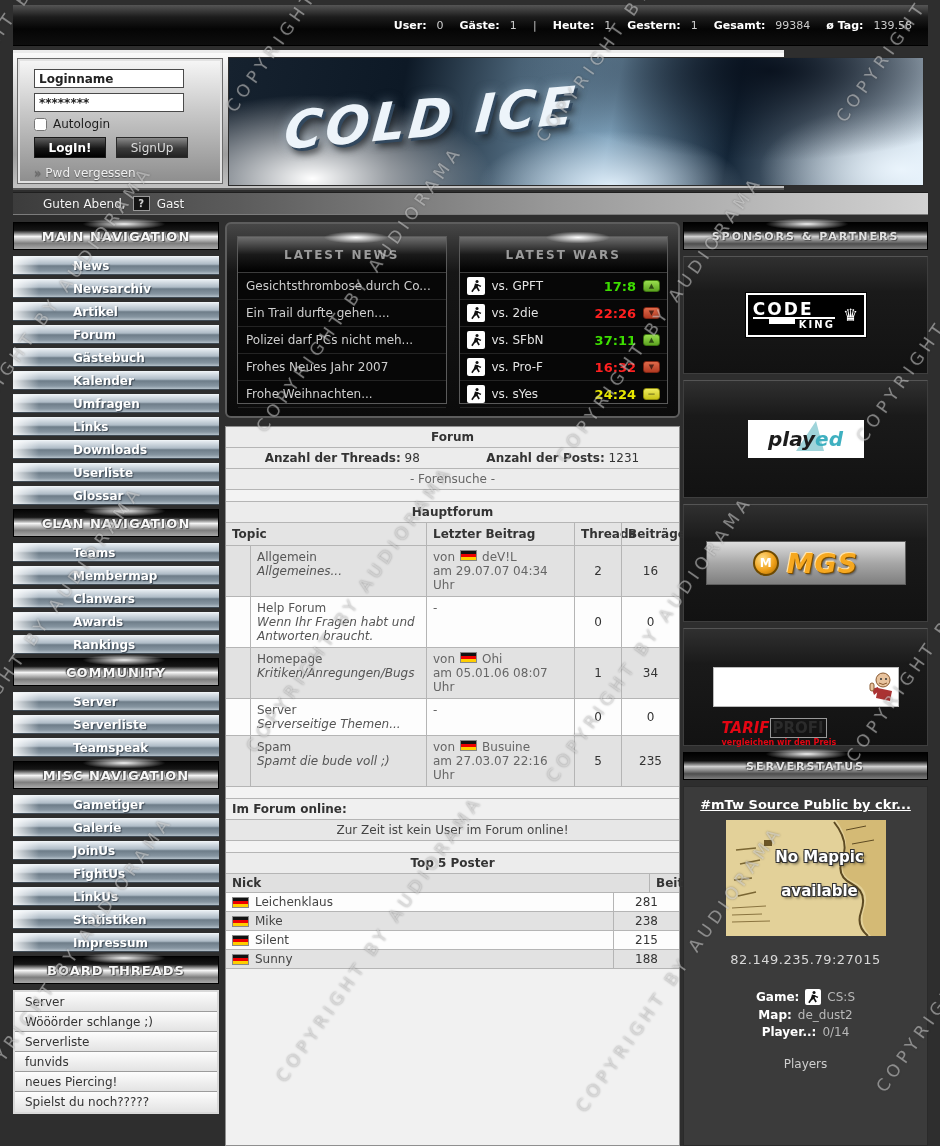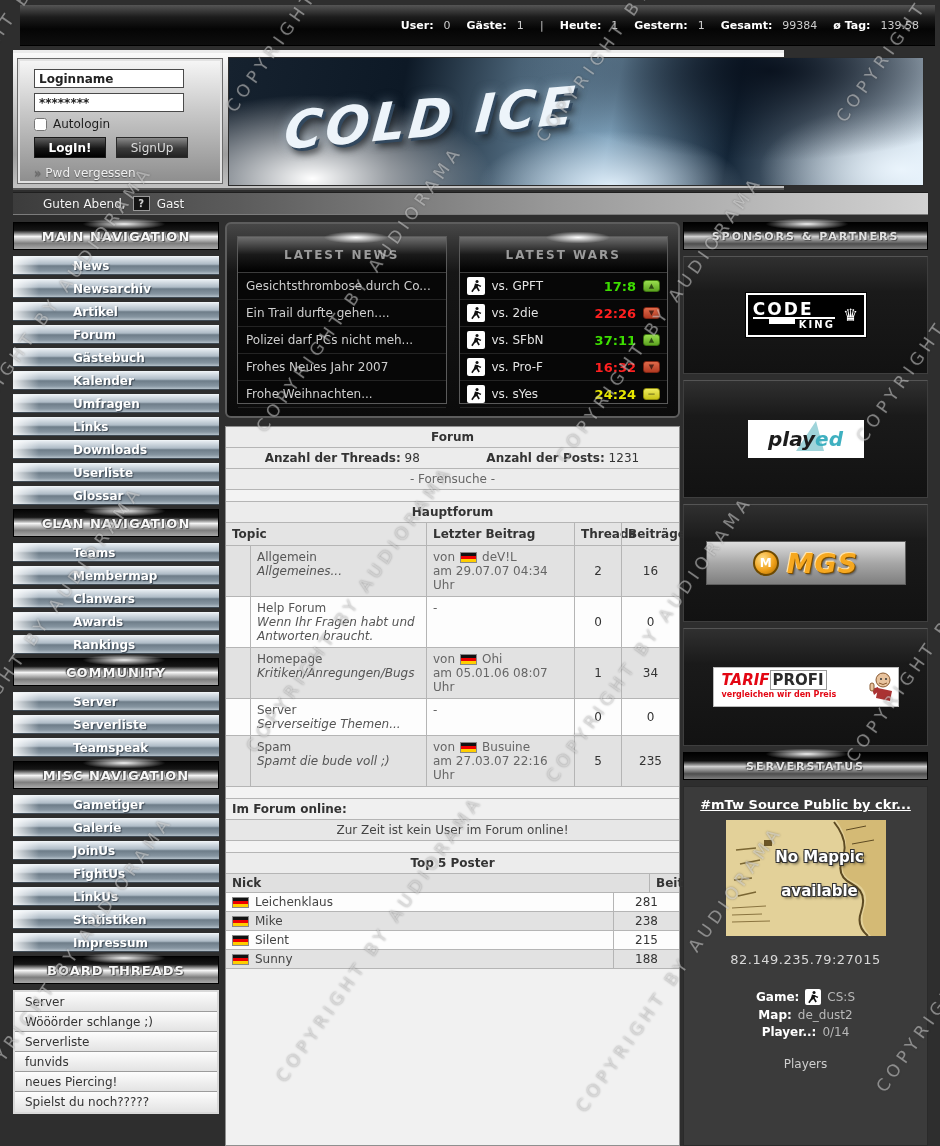--- a/index.html
+++ b/index.html
@@ -1,20 +1,20 @@
 <!DOCTYPE html>
 <html><head>
 <meta charset="utf-8">
 <style>
   * { margin:0; padding:0; box-sizing:border-box; }
   body { background:#222; font-family:"DejaVu Sans", sans-serif; }
   #page { position:relative; width:940px; height:1146px; background:#2e2e2e; overflow:hidden; margin:0 auto; }
 
   
-  .topbar { position:absolute; left:20px; top:5px; width:915px; height:41px;
+  .topbar { position:absolute; left:13px; top:5px; width:915px; height:41px;
     background:linear-gradient(180deg,#555 0%,#1c1c1c 30%,#050505 60%,#0e0e0e 100%);
     border-bottom:1px solid #000; display:flex; align-items:center; justify-content:flex-end; gap:16px; padding-right:16px; }
   .stat { display:flex; gap:10px; align-items:center; }
   .stat .lbl { color:#fff; font-weight:bold; font-size:11px; }
   .stat .val { color:#ccc; font-size:11px; }
   .stat .sep { color:#999; font-size:11px; font-weight:bold; }
 
   
   .header { position:absolute; left:13px; top:50px; width:771px; height:140px;
     border-top:3px solid #ececec; border-bottom:2px solid #555;
@@ -122,21 +122,21 @@
   .fgrid { display:grid; grid-template-columns:24px 176px 148px 47px 58px; border-bottom:1px solid #b5b5b5; }
   .fgrid > div { padding:4px 6px; border-left:1px solid #b5b5b5; }
   .fgrid > div:first-child { border-left:none; }
   .fgrid.hdr { font-weight:bold; background:#e4e4e4; }
   .fgrid.hdr .topic-h { grid-column:1 / span 2; }
   .fgrid.odd  { background:#e2e2e2; }
   .fgrid.even { background:#fdfdfd; }
   .topicname { color:#555; }
   .topicdesc { color:#555; font-style:italic; }
   .lastpost { color:#666; }
-  .lastline { display:flex; align-items:center; gap:5px; }
+  .lastline { display:flex; align-items:flex-start; gap:5px; }
   .numcell { text-align:center; color:#333; display:flex; align-items:center; justify-content:center; }
   .flag { width:17px; height:11px; border:1px solid #888; flex:0 0 auto;
     background:linear-gradient(180deg,#111 0%,#111 33%,#e00 33%,#e00 66%,#ffce00 66%,#ffce00 100%); }
   .onlinelbl { font-weight:bold; background:#f0f0f0; }
   .onlinemsg { text-align:center; background:#e7e7e7; color:#444; }
   .t5grid { display:grid; grid-template-columns:387px 66px; border-bottom:1px solid #b5b5b5; }
   .t5grid > div { padding:2px 6px; }
   .t5grid > div:last-child { border-left:1px solid #b5b5b5; text-align:center; }
   .t5grid.hdr { font-weight:bold; background:#e0e0e0;gap:36px; }
   .t5grid.odd  { background:#fdfdfd; }
@@ -163,21 +163,21 @@
   .logo-played .t2 { position:relative; color:#3fb0c0; font-weight:bold; font-style:italic; font-size:20px; }
   .logo-mgs { width:200px; height:44px; border:1px solid #5e5e5e;
     background:linear-gradient(180deg,#dedede 0%,#a7a7a7 50%,#7f7f7f 100%);
     display:flex; align-items:center; justify-content:center; gap:8px; }
   .mgs-ball { width:26px; height:26px; border-radius:50%; border:2px solid #6e4a00;
     background:radial-gradient(circle at 35% 32%, #ffe08a, #f0a11b 55%, #a86a00 100%);
     color:#fff; font-size:12px; font-weight:bold; display:flex; align-items:center; justify-content:center; }
   .mgs-text { font-size:27px; font-weight:bold; font-style:italic; color:#f6a820; letter-spacing:1px;
     text-shadow:1px 1px 0 #7c4e00, -1px -1px 0 #ffe3ad, 2px 2px 2px rgba(0,0,0,.4); }
   .logo-tarif { width:186px; height:40px; background:#fff; border:1px solid #bbb; position:relative; padding:3px 8px; }
-  .logo-tarif .l1 { font-size:15px; font-weight:bold; font-style:italic; }
+  .logo-tarif .l1 { font-size:15px; font-weight:bold; font-style:italic;margin-top:48px; }
   .logo-tarif .t1 { color:#e30613; }
   .logo-tarif .t2 { color:#2b2b2b; border:1px solid #999; padding:0 2px; font-style:normal; }
   .logo-tarif .sub { font-size:8px; color:#e30613; font-weight:bold; margin-top:1px; }
   .logo-tarif svg { position:absolute; right:2px; top:3px; }
 
   .srvpanel { flex:1; background:#3b3b3b; border:1px solid #2a2a2a; padding-top:10px; text-align:center; }
   .srvtitle { color:#fff; font-weight:bold; font-size:13px; margin-bottom:8px;text-decoration:underline; }
   .mapwrap { width:160px; height:116px; margin:0 auto; position:relative; }
   .mapwrap svg { width:160px; height:116px; display:block; }
   .maptext1, .maptext2 { position:absolute; left:0; right:0; color:#fff; font-weight:bold; font-size:15px;

